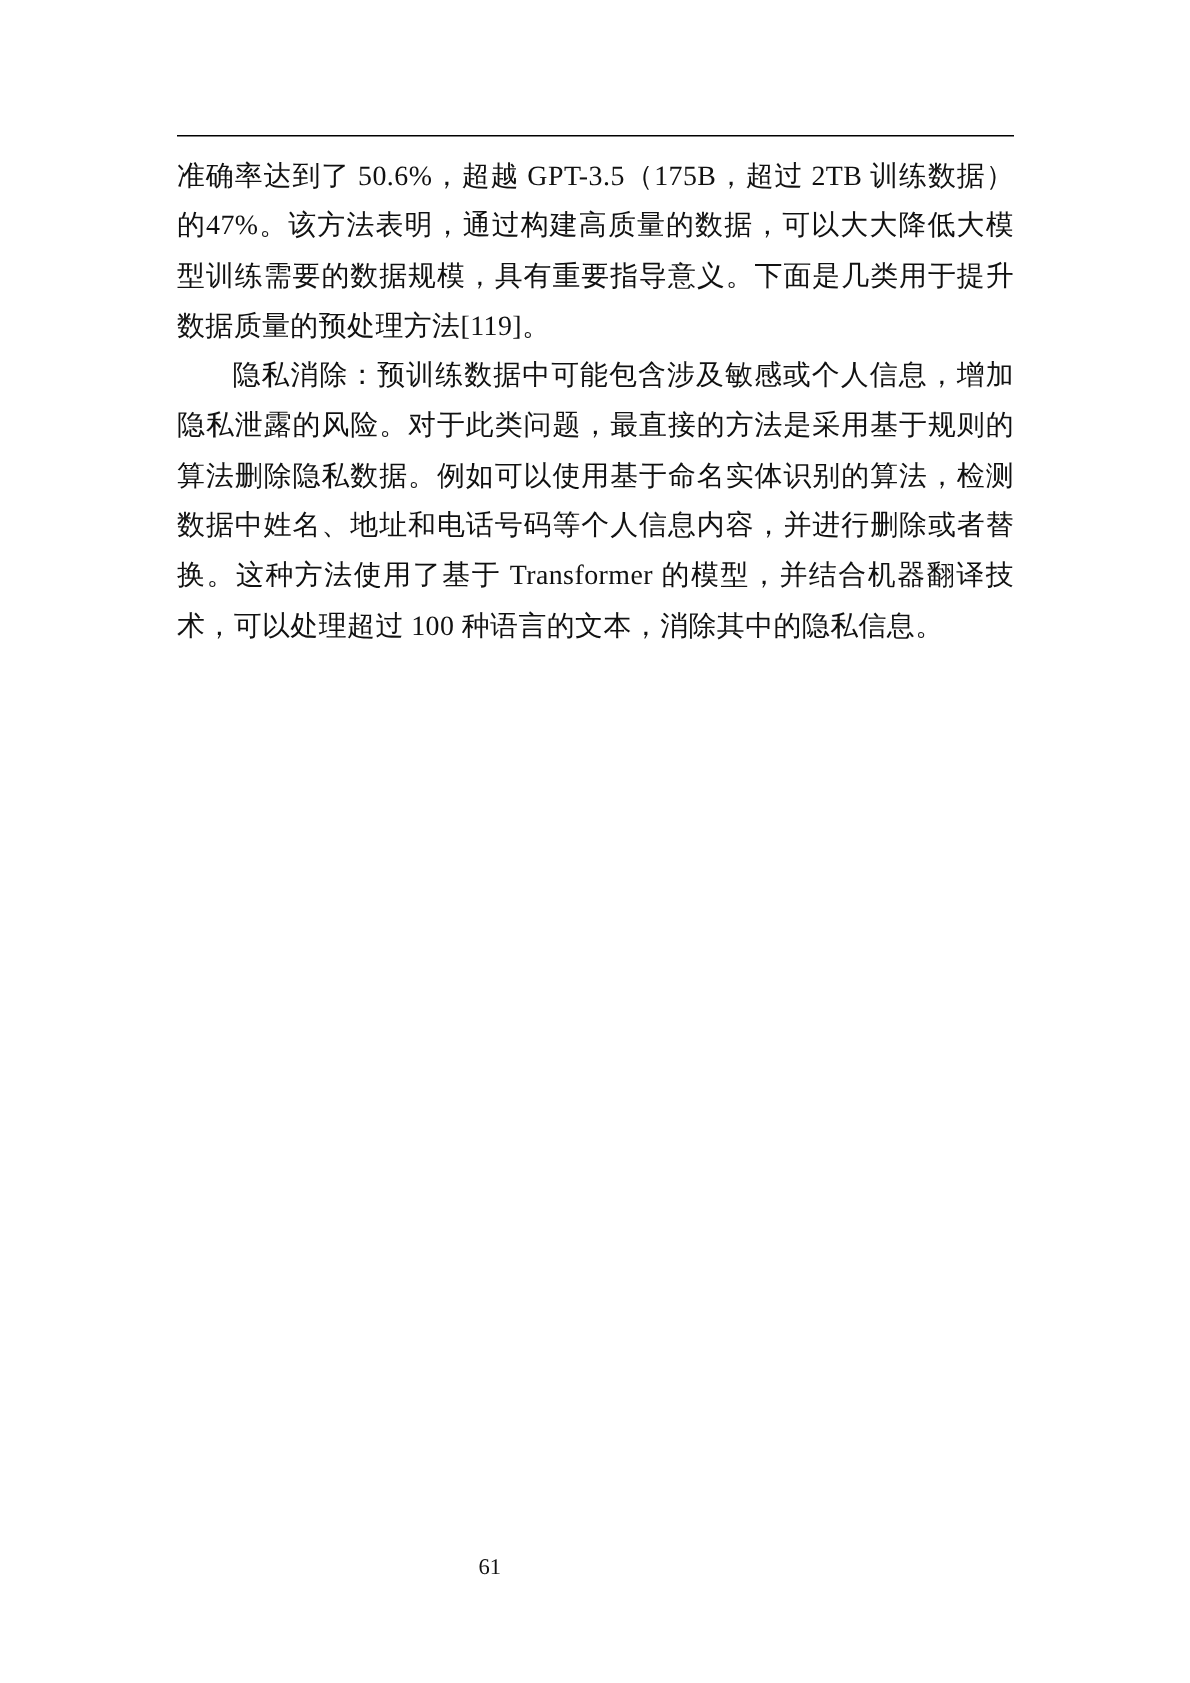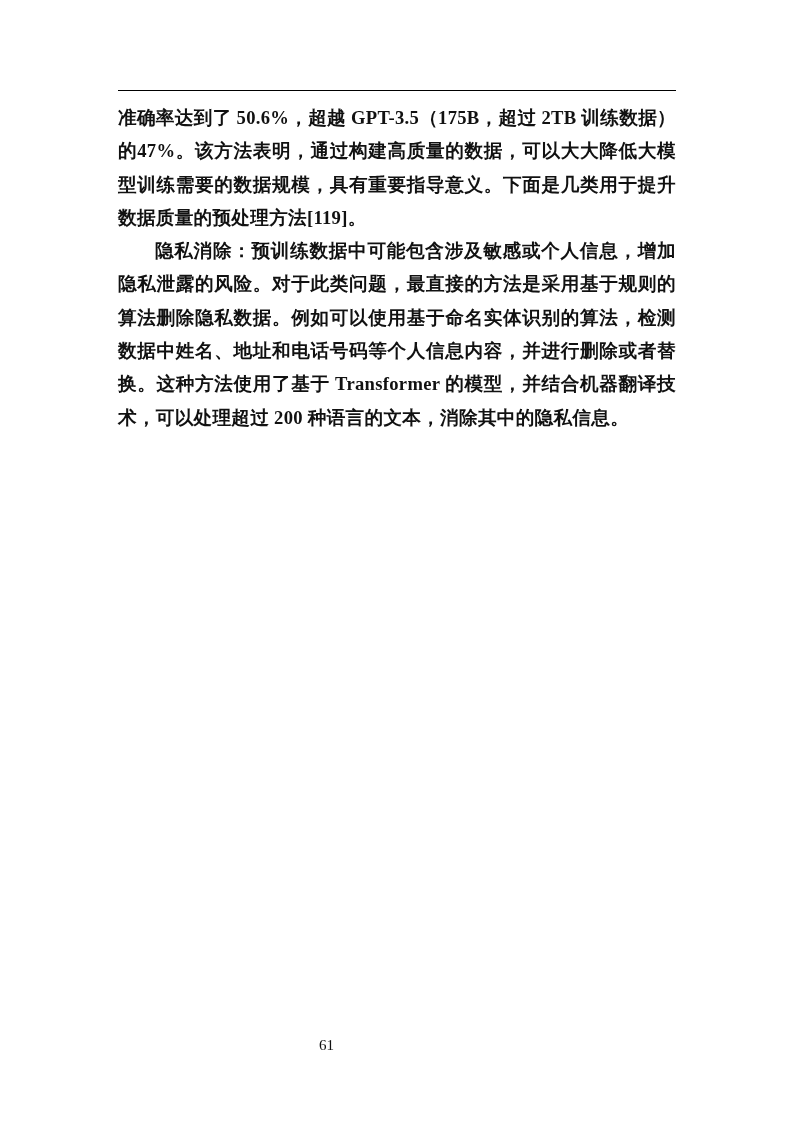--- a/index.html
+++ b/index.html
@@ -29,21 +29,20 @@
       top: 101px;
       width: 558px;
     }
     .para {
       margin: 0;
       font-size: 18.6px;
       line-height: 33.3px;
       text-align: justify;
       text-justify: inter-character;
       letter-spacing: 0.3px;
-      font-weight: bold;
     }
     .para.indent {
       text-indent: 37px;
     }
     .page-number {
       position: absolute;
       left: 0;
       width: 653px;
       top: 1035px;
       text-align: center;
@@ -51,16 +50,16 @@
       line-height: 20px;
     }
   </style>
 </head>
 <body>
 
 <div class="header-rule"></div>
 
 <div class="content">
   <p class="para">准确率达到了 50.6%，超越 GPT-3.5（175B，超过 2TB 训练数据）的47%。该方法表明，通过构建高质量的数据，可以大大降低大模型训练需要的数据规模，具有重要指导意义。下面是几类用于提升数据质量的预处理方法[119]。</p>
-  <p class="para indent">隐私消除：预训练数据中可能包含涉及敏感或个人信息，增加隐私泄露的风险。对于此类问题，最直接的方法是采用基于规则的算法删除隐私数据。例如可以使用基于命名实体识别的算法，检测数据中姓名、地址和电话号码等个人信息内容，并进行删除或者替换。这种方法使用了基于 Transformer 的模型，并结合机器翻译技术，可以处理超过 200 种语言的文本，消除其中的隐私信息。</p>
+  <p class="para indent">隐私消除：预训练数据中可能包含涉及敏感或个人信息，增加隐私泄露的风险。对于此类问题，最直接的方法是采用基于规则的算法删除隐私数据。例如可以使用基于命名实体识别的算法，检测数据中姓名、地址和电话号码等个人信息内容，并进行删除或者替换。这种方法使用了基于 Transformer 的模型，并结合机器翻译技术，可以处理超过 100 种语言的文本，消除其中的隐私信息。</p>
 </div>
 
 <div class="page-number">61</div>
 
 </body></html>

